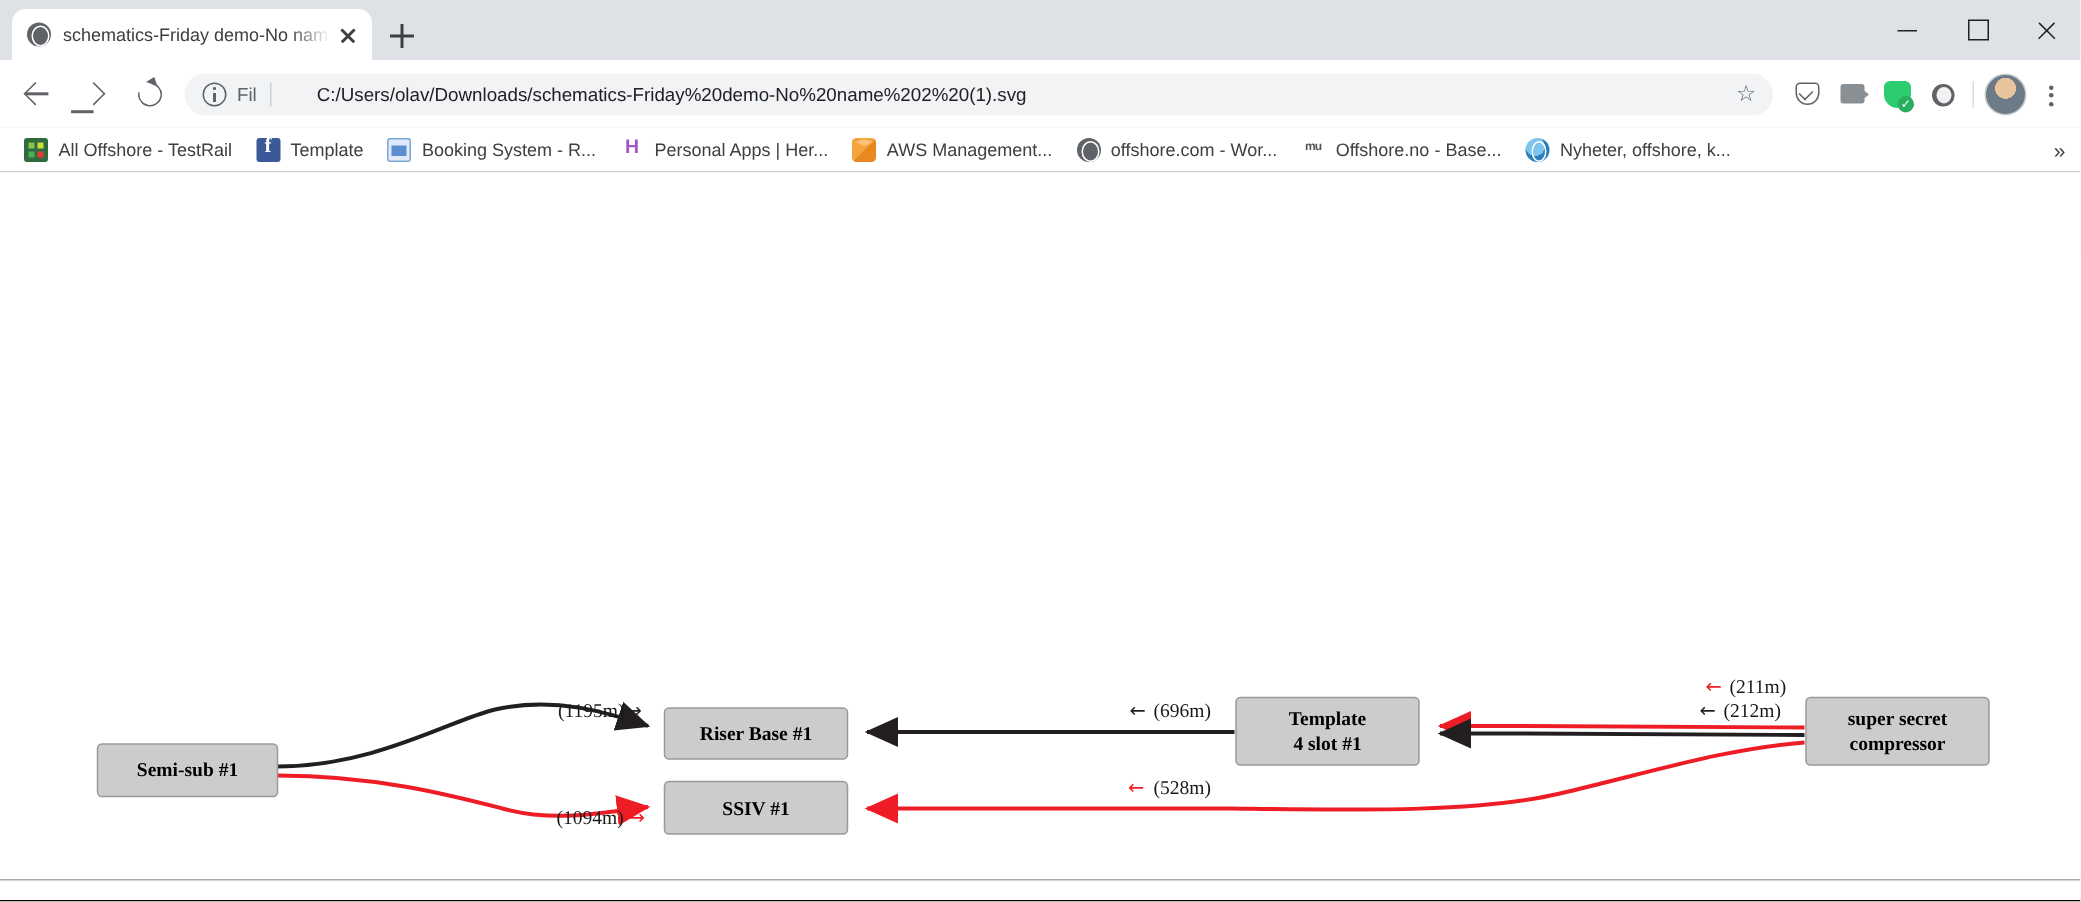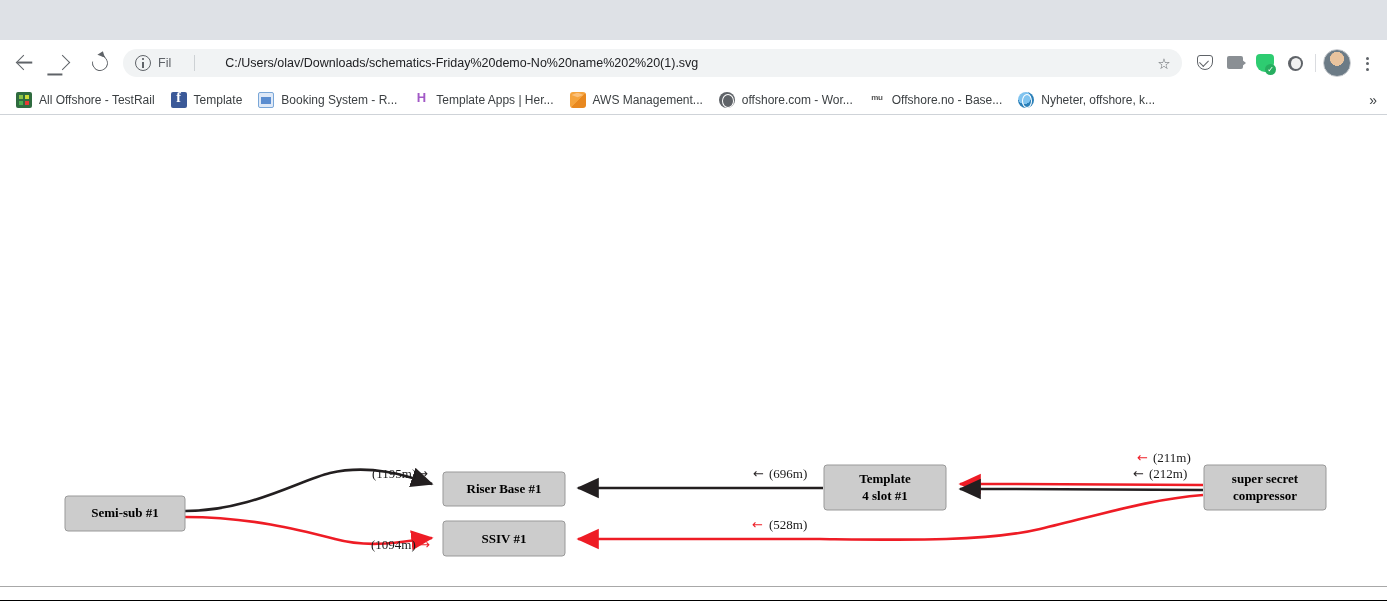--- a/index.html
+++ b/index.html
@@ -107,21 +107,21 @@
     border-radius: 50%; position: relative; margin-right: 7px;
   }
   .info-icon::before {
     content: ""; position: absolute; left: 6.4px; top: 2.6px; width: 1.5px; height: 1.5px;
     background: #5f6368; border-radius: 50%;
   }
   .info-icon::after {
     content: ""; position: absolute; left: 6.4px; top: 6px; width: 1.5px; height: 6px;
     background: #5f6368;
   }
-  .scheme-label { font-size: 12.5px; color: #5f6368; margin-right: 23px; }
+  .scheme-label { font-size: 12.5px; color: #5f6368; margin-right: 9px; }
   .omni-sep { width: 1px; height: 16px; background: #cdd1d4; margin-right: 10px; }
   .url-text {
     font-size: 12.5px; color: #202124; white-space: nowrap; overflow: hidden;
     flex: 1 1 auto;
     margin-left: 20px;
   }
   .omni-star { flex: 0 0 28px; width: 28px; height: 28px; position: relative; }
 
   .star-glyph, .ext-icon {
     position: absolute; left: 50%; top: 50%; transform: translate(-50%,-50%);
@@ -251,20 +251,33 @@
   .edge-label {
     font-family: "Liberation Serif", serif; font-size: 13px; fill: #1a1a1a;
   }
   .arrow-glyph { font-family: "DejaVu Sans", sans-serif; font-size: 13px; }
 </style>
 </head>
 <body>
 
 <div id="app">
 
+  <div class="titlebar">
+    <div class="tab">
+      <span class="tab-favicon"></span>
+      <span class="tab-title">schematics-Friday demo-No nam</span>
+      <span class="tab-close"></span>
+    </div>
+    <div class="newtab"></div>
+    <div class="wincontrols">
+      <div class="wc wc-min"></div>
+      <div class="wc wc-max"></div>
+      <div class="wc wc-close"></div>
+    </div>
+  </div>
 
   <div class="toolbar">
     <div class="navbtn">
         <span class="arrow-l"></span>
       </div>
     <div class="navbtn">
         <span class="arrow-r"></span>
       </div>
     <div class="navbtn">
         <span class="reload"></span>
@@ -309,21 +322,21 @@
     <div class="bm">
       <span class="bm-ico ico-fb"></span>
       <span class="bm-label">Template</span>
     </div>
     <div class="bm">
       <span class="bm-ico ico-booking"></span>
       <span class="bm-label">Booking System - R...</span>
     </div>
     <div class="bm">
       <span class="bm-ico ico-h"></span>
-      <span class="bm-label">Template Apps | Her...</span>
+      <span class="bm-label">Personal Apps | Her...</span>
     </div>
     <div class="bm">
       <span class="bm-ico ico-aws"></span>
       <span class="bm-label">AWS Management...</span>
     </div>
     <div class="bm">
       <span class="bm-ico ico-globe"></span>
       <span class="bm-label">offshore.com - Wor...</span>
     </div>
     <div class="bm">

